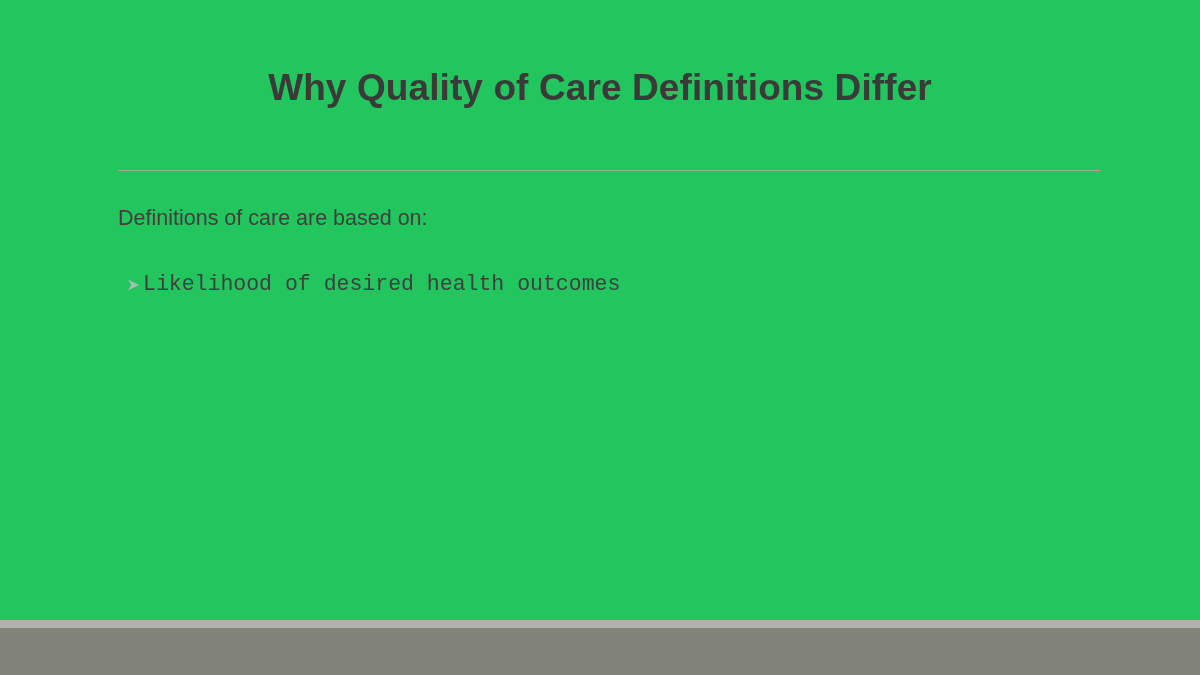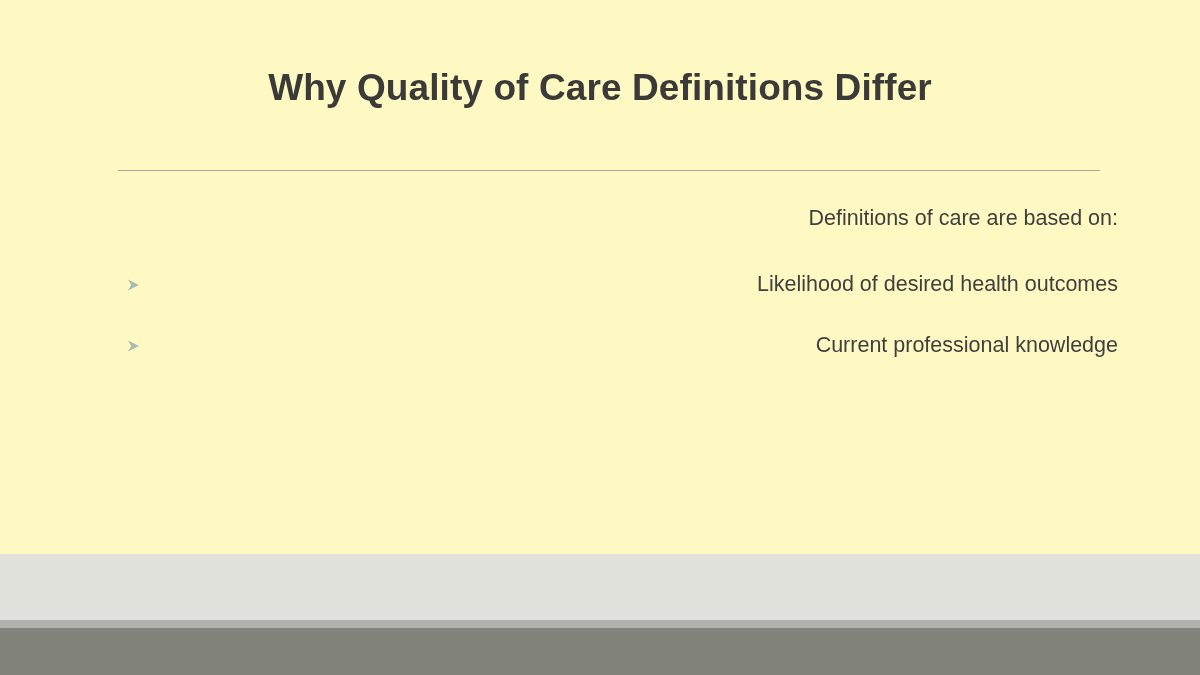--- a/index.html
+++ b/index.html
@@ -10,22 +10,22 @@
     width: 1200px;
     height: 675px;
     overflow: hidden;
     font-family: "Liberation Sans", sans-serif;
     background: #e2e2dd;
   }
 
   .slide {
     position: relative;
     width: 1200px;
-    height: 554px;
-    background: #fef9c3;
+    height: 675px;
+    background: #22c55e;
     box-sizing: border-box;
   }
 
   
   .slide-title {
     position: absolute;
     left: 0;
     top: 68px;
     width: 1200px;
     text-align: center;
@@ -47,36 +47,36 @@
     height: 0;
     border-top: 1px solid #a5a6a0;
   }
 
   
   .body-block {
     position: absolute;
     left: 118px;
     top: 205px;
     width: 1000px;
-    text-align: right;
   }
 
   .intro-line {
     font-size: 21.5px;
     color: #3f403e;
     line-height: 1.25;
     margin: 0 0 0 0;
     padding-top: 0;
     white-space: nowrap;
   }
 
   .bullet-list {
     list-style: none;
     margin: 0;
     padding: 0;
+    font-family: Liberation Mono, monospace;
   }
 
   .bullet-item {
     position: relative;
     font-size: 21.5px;
     color: #3f403e;
     line-height: 55px;
     padding-left: 25px;
     margin: 0;
   }
@@ -147,28 +147,20 @@
 
       <li class="bullet-item row-1">
         <span class="bullet-marker">
           <svg width="13" height="12" viewBox="0 0 13 12" aria-hidden="true">
             <path d="M1 0.5 L12 6 L1 11.5 L4.2 6 Z" fill="#a7bcb1"></path>
           </svg>
         </span>
         <span class="bullet-text">Likelihood of desired health outcomes</span>
       </li>
 
-      <li class="bullet-item row-2">
-        <span class="bullet-marker">
-          <svg width="13" height="12" viewBox="0 0 13 12" aria-hidden="true">
-            <path d="M1 0.5 L12 6 L1 11.5 L4.2 6 Z" fill="#a7bcb1"></path>
-          </svg>
-        </span>
-        <span class="bullet-text">Current professional knowledge</span>
-      </li>
 
 
 
     </ul>
   </div>
 
   <div class="footer-thin"></div>
   <div class="footer-band"></div>
 
 </div>

